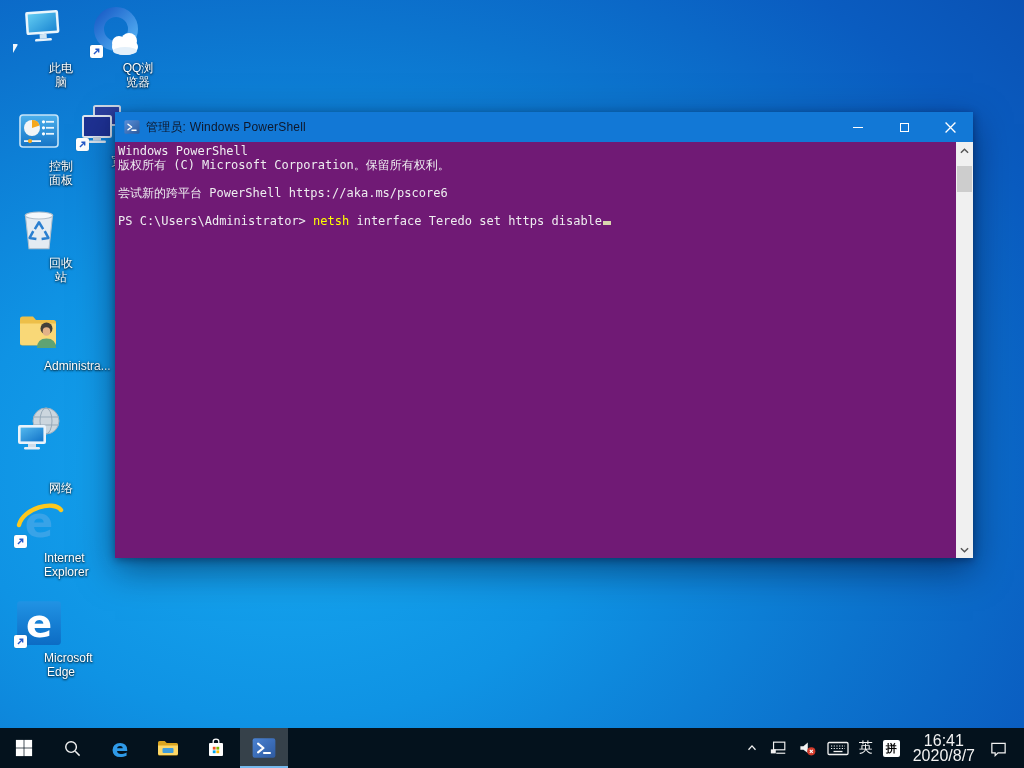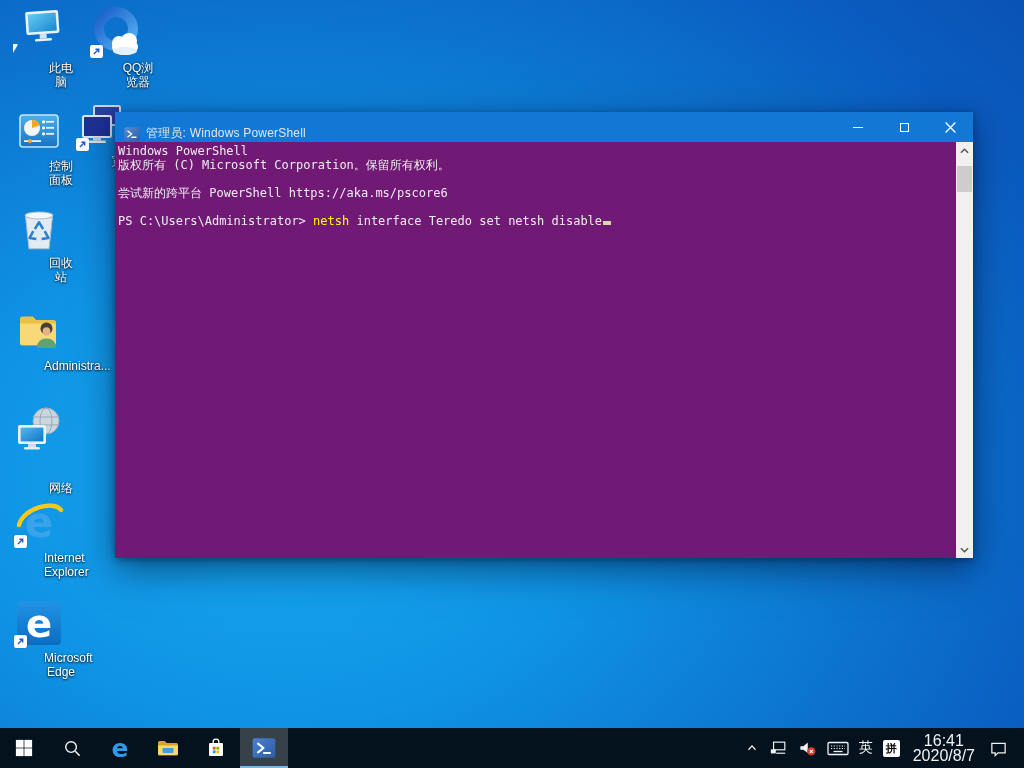--- a/index.html
+++ b/index.html
@@ -28,21 +28,21 @@
     position:absolute; left:2px; bottom:0; width:13px; height:13px; background:#fff;
     border-radius:2px; box-shadow:0 0 1px rgba(0,0,0,.4); display:flex; align-items:center; justify-content:center;
   }
 
   
   .ps-window {
     position:absolute; left:115px; top:112px; width:858px; height:446px; z-index:5;
     box-shadow:0 12px 34px rgba(0,10,40,.5), 0 2px 8px rgba(0,10,40,.4);
   }
   .titlebar {
-    height:30px; background:#1278d6; display:flex; align-items:flex-end; color:#e5e5e5;
+    height:30px; background:#1278d6; display:flex; align-items:center; color:#0f172a;
   }
   .titlebar .t-icon { margin:0 6px 0 9px; width:16px; height:16px; }
   .titlebar .t-text { font-size:12px; letter-spacing:.2px; }
   .caption-btns { margin-left:auto; display:flex; height:30px; }
   .cap-btn { width:46px; height:30px; display:flex; align-items:center; justify-content:center; }
   .glyph-min { width:10px; height:1px; background:#fff; }
   .glyph-max { width:9px; height:9px; border:1px solid #fff; }
 
   .console {
     position:relative; height:416px; background:#701a75;
@@ -296,21 +296,21 @@
     </div>
   </div>
 
   <div class="console">
     <div class="console-text">
       <div class="cline">Windows PowerShell</div>
       <div class="cline">版权所有 (C) Microsoft Corporation。保留所有权利。</div>
       <div class="cline"></div>
       <div class="cline">尝试新的跨平台 PowerShell https://aka.ms/pscore6</div>
       <div class="cline"></div>
-      <div class="cline"><span>PS C:\Users\Administrator&gt; </span><span class="kw">netsh</span><span> interface Teredo set netsh disable</span><span class="cursor"></span></div>
+      <div class="cline"><span>PS C:\Users\Administrator&gt; </span><span class="kw">netsh</span><span> interface Teredo set https disable</span><span class="cursor"></span></div>
     </div>
 
     <div class="scrollbar">
       <div class="sb-arrow">
         <svg width="9" height="6" viewBox="0 0 10 6" fill="none" stroke="#555" stroke-width="1.6">
             <path d="M1 5 L5 1 L9 5"></path>
           </svg>
       </div>
       <div class="sb-thumb"></div>
       <div class="sb-arrow down">

